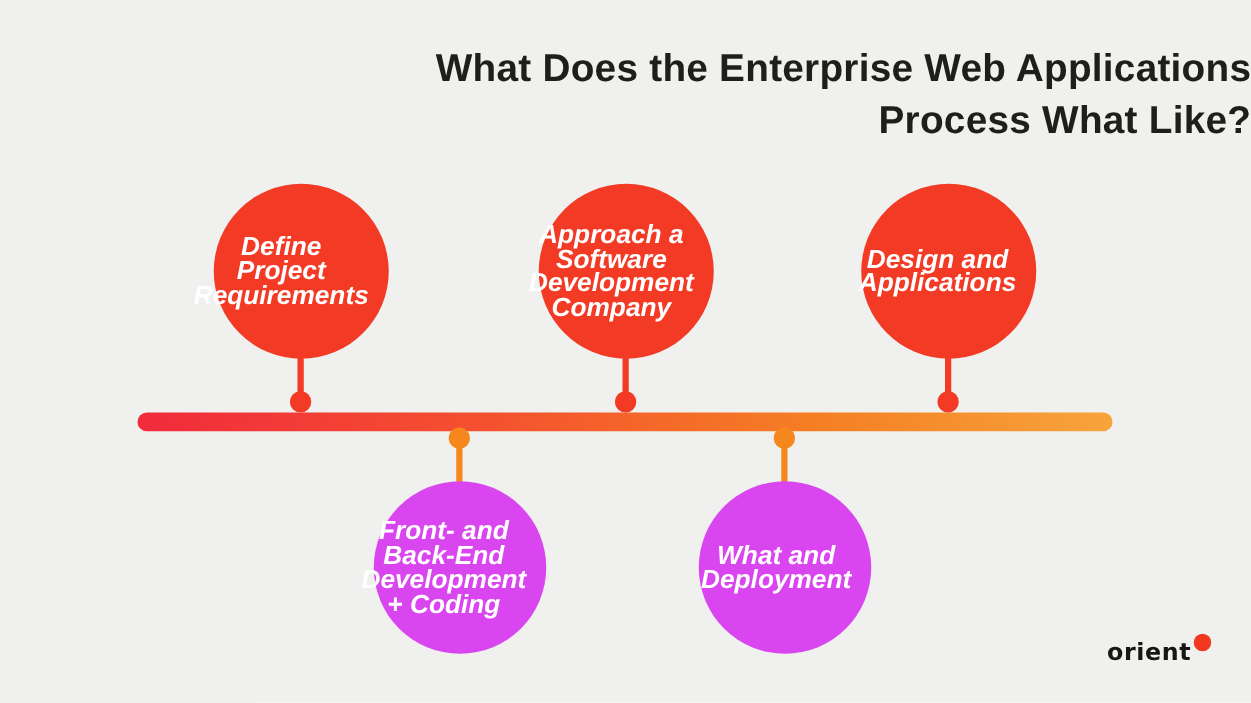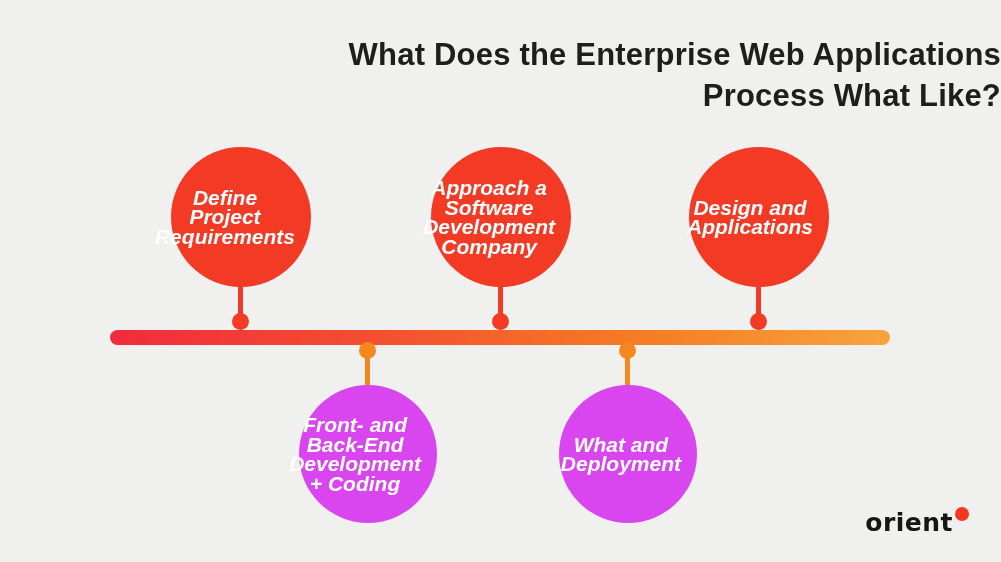--- a/index.html
+++ b/index.html
@@ -104,21 +104,21 @@
     position: absolute;
     right: 32px;
     bottom: 26px;
     display: flex;
     align-items: flex-start;
   }
   .logo-text {
     color: #161613;
     font-family: "DejaVu Sans", sans-serif;
     font-weight: 700;
-    font-size: 25px;
+    font-size: 19px;
     line-height: 27px;
     letter-spacing: 0.5px;
   }
   .logo-dot {
     width: 14px;
     height: 14px;
     border-radius: 50%;
     background: #F2391F;
     margin-left: 2px;
     margin-top: -2px;

